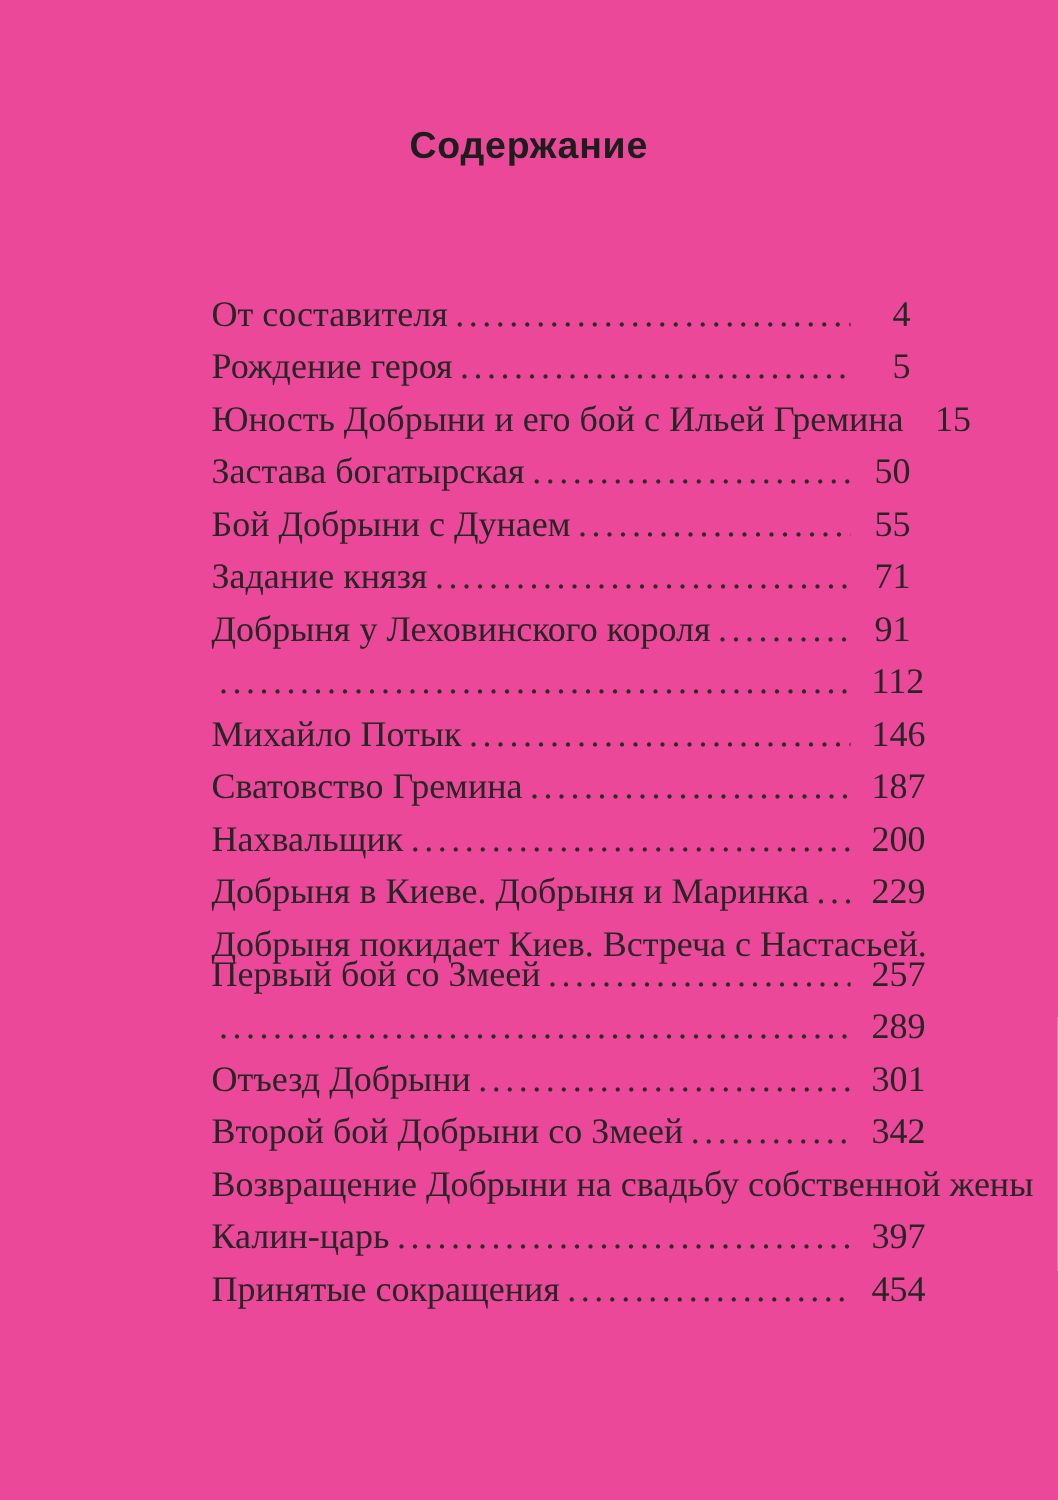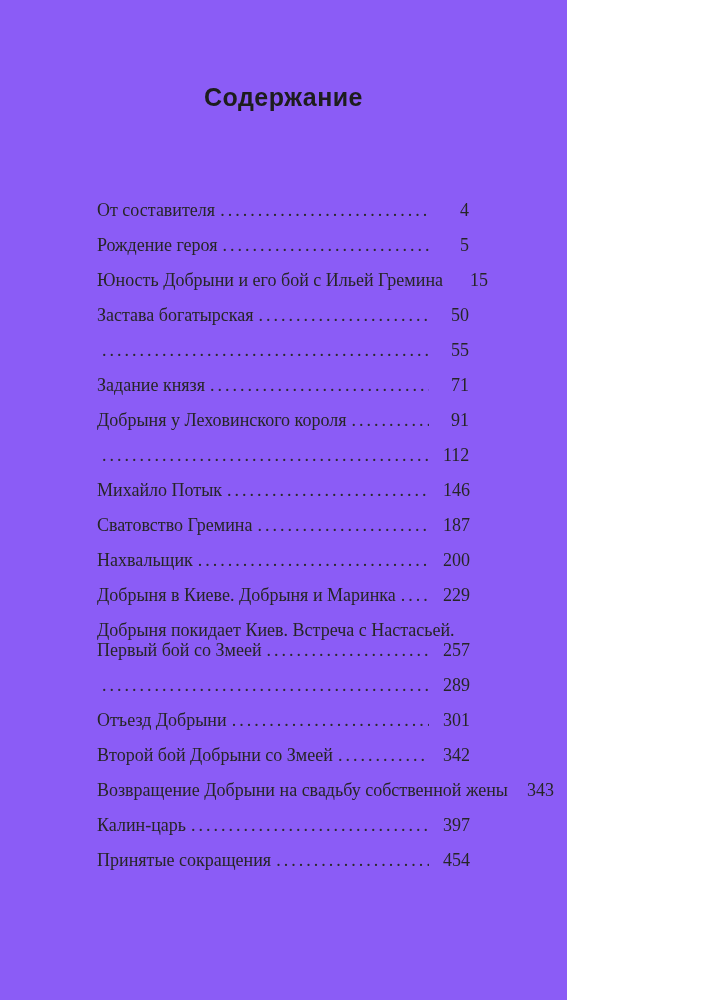--- a/index.html
+++ b/index.html
@@ -1,21 +1,21 @@
 <!DOCTYPE html>
 <html><head>
 <meta charset="utf-8">
 <style>
   html, body { margin: 0; padding: 0; }
   body { background: #ffffff; font-family: "Liberation Serif", serif; }
   .page {
     position: relative;
-    width: 567px;
+    width: 705px;
     height: 1000px;
-    background: #8b5cf6;
+    background: #ec4899;
     overflow: hidden;
     color: #262626;
   }
   .title {
     margin: 0;
     padding-top: 84px;
     text-align: center;
     font-family: "Liberation Sans", sans-serif;
     font-weight: bold;
     font-size: 25px;
@@ -24,23 +24,24 @@
     color: #1d1d1d;
   }
   .toc {
     position: absolute;
     top: 200px;
     left: 97px;
     right: 98px;
   }
   .entry {
     margin-bottom: 15px;
-    font-size: 18px;
+    font-size: 24px;
     line-height: 20px;
     color: #262626;
+    margin-left: 44px;
   }
   .entry-line {
     white-space: nowrap;
   }
   .entry-row {
     display: flex;
     align-items: baseline;
   }
   .entry-title {
     flex: none;
@@ -91,20 +92,21 @@
       </div>
       <div class="entry">
         <div class="entry-row">
           <span class="entry-title">Застава богатырская</span>
           <span class="leader">........................................................................................................................</span>
           <span class="page-num">50</span>
         </div>
       </div>
       <div class="entry">
         <div class="entry-row">
+          <span class="entry-title">Бой Добрыни с Дунаем</span>
           <span class="leader">........................................................................................................................</span>
           <span class="page-num">55</span>
         </div>
       </div>
       <div class="entry">
         <div class="entry-row">
           <span class="entry-title">Задание князя</span>
           <span class="leader">........................................................................................................................</span>
           <span class="page-num">71</span>
         </div>

